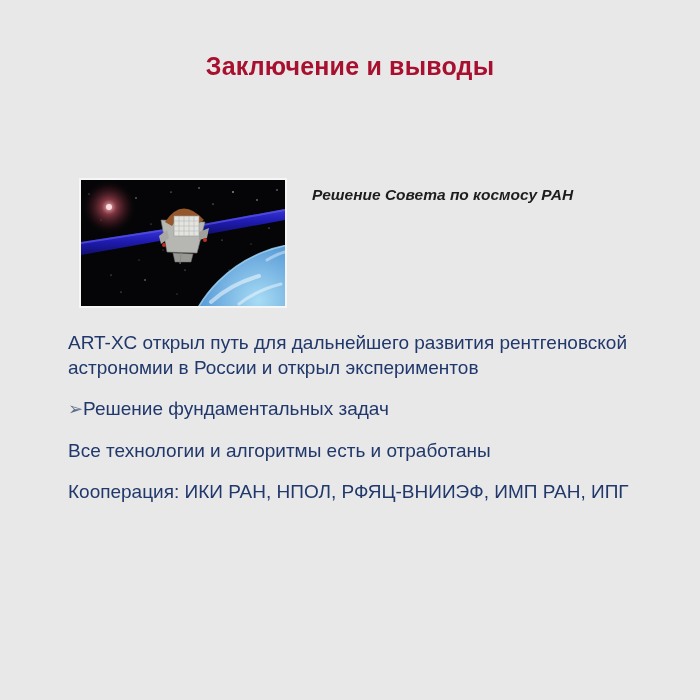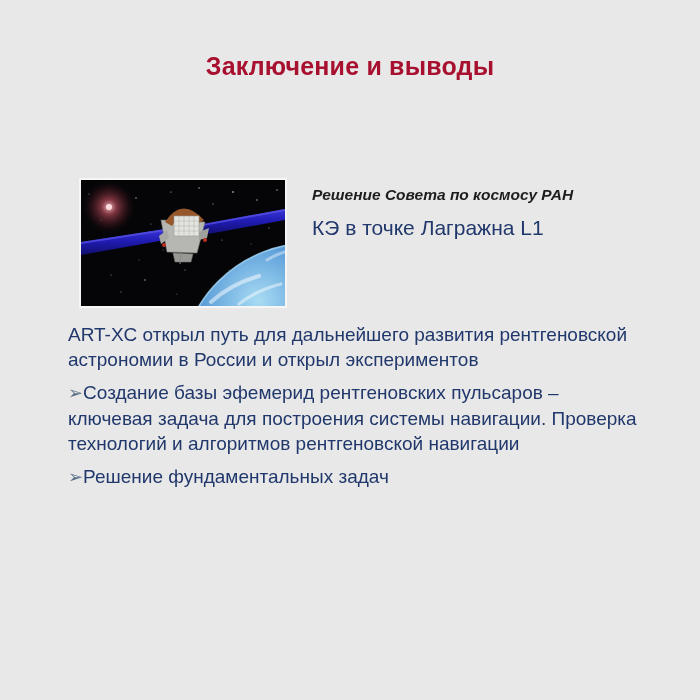--- a/index.html
+++ b/index.html
@@ -53,21 +53,21 @@
   .note-highlight{
     margin-top:11px;
     font-size:21px;
     color:var(--body-color);
   }
   .body-text{
     position:absolute;
     left:68px;top:314px;
     width:600px;
   }
-  .para{margin:8px 0 5px 0;}
+  .para{margin:16px 0 5px 0;}
   .line{
     font-size:19px;
     line-height:25px;
     color:var(--body-color);
     white-space:nowrap;
   }
   .bullet{
     color:var(--bullet-color);
     font-size:18px;
   }
@@ -160,31 +160,31 @@
         <circle cx="230" cy="194" r="131" fill="none" stroke="#9fd4f4" stroke-width="1.6" opacity="0.85"></circle>
         <path d="M130,122 Q150,104 178,96" stroke="#ffffff" stroke-width="4" fill="none" opacity="0.5" stroke-linecap="round"></path>
         <path d="M158,124 Q176,110 200,104" stroke="#ffffff" stroke-width="3" fill="none" opacity="0.45" stroke-linecap="round"></path>
         <path d="M186,80 Q196,74 204,72" stroke="#ffffff" stroke-width="3" fill="none" opacity="0.4" stroke-linecap="round"></path>
       </g>
     </svg>
   </div>
 
   <div class="note">
     <div class="note-line">Решение Совета по космосу РАН</div>
-    <div class="note-highlight">КЭ в точке Лагражна L1</div>
   </div>
 
   <div class="body-text">
       <div class="para">
         <div class="line">ART-XC открыл путь для дальнейшего развития рентгеновской</div>
         <div class="line">астрономии в России и открыл экспериментов</div>
       </div>
       <div class="para">
-        <div class="line"><span class="bullet">➢</span>Создание базы эфемерид рентгеновских пульсаров –</div>
-        <div class="line">ключевая задача для построения системы навигации. Проверка</div>
-        <div class="line">технологий и алгоритмов рентгеновской навигации</div>
+        <div class="line"><span class="bullet">➢</span>Решение фундаментальных задач</div>
       </div>
       <div class="para">
-        <div class="line"><span class="bullet">➢</span>Решение фундаментальных задач</div>
+        <div class="line">Все технологии и алгоритмы есть и отработаны</div>
+      </div>
+      <div class="para">
+        <div class="line">Кооперация: ИКИ РАН, НПОЛ, РФЯЦ-ВНИИЭФ, ИМП РАН, ИПГ</div>
       </div>
     </div>
 
 </div>
 
 </body></html>

